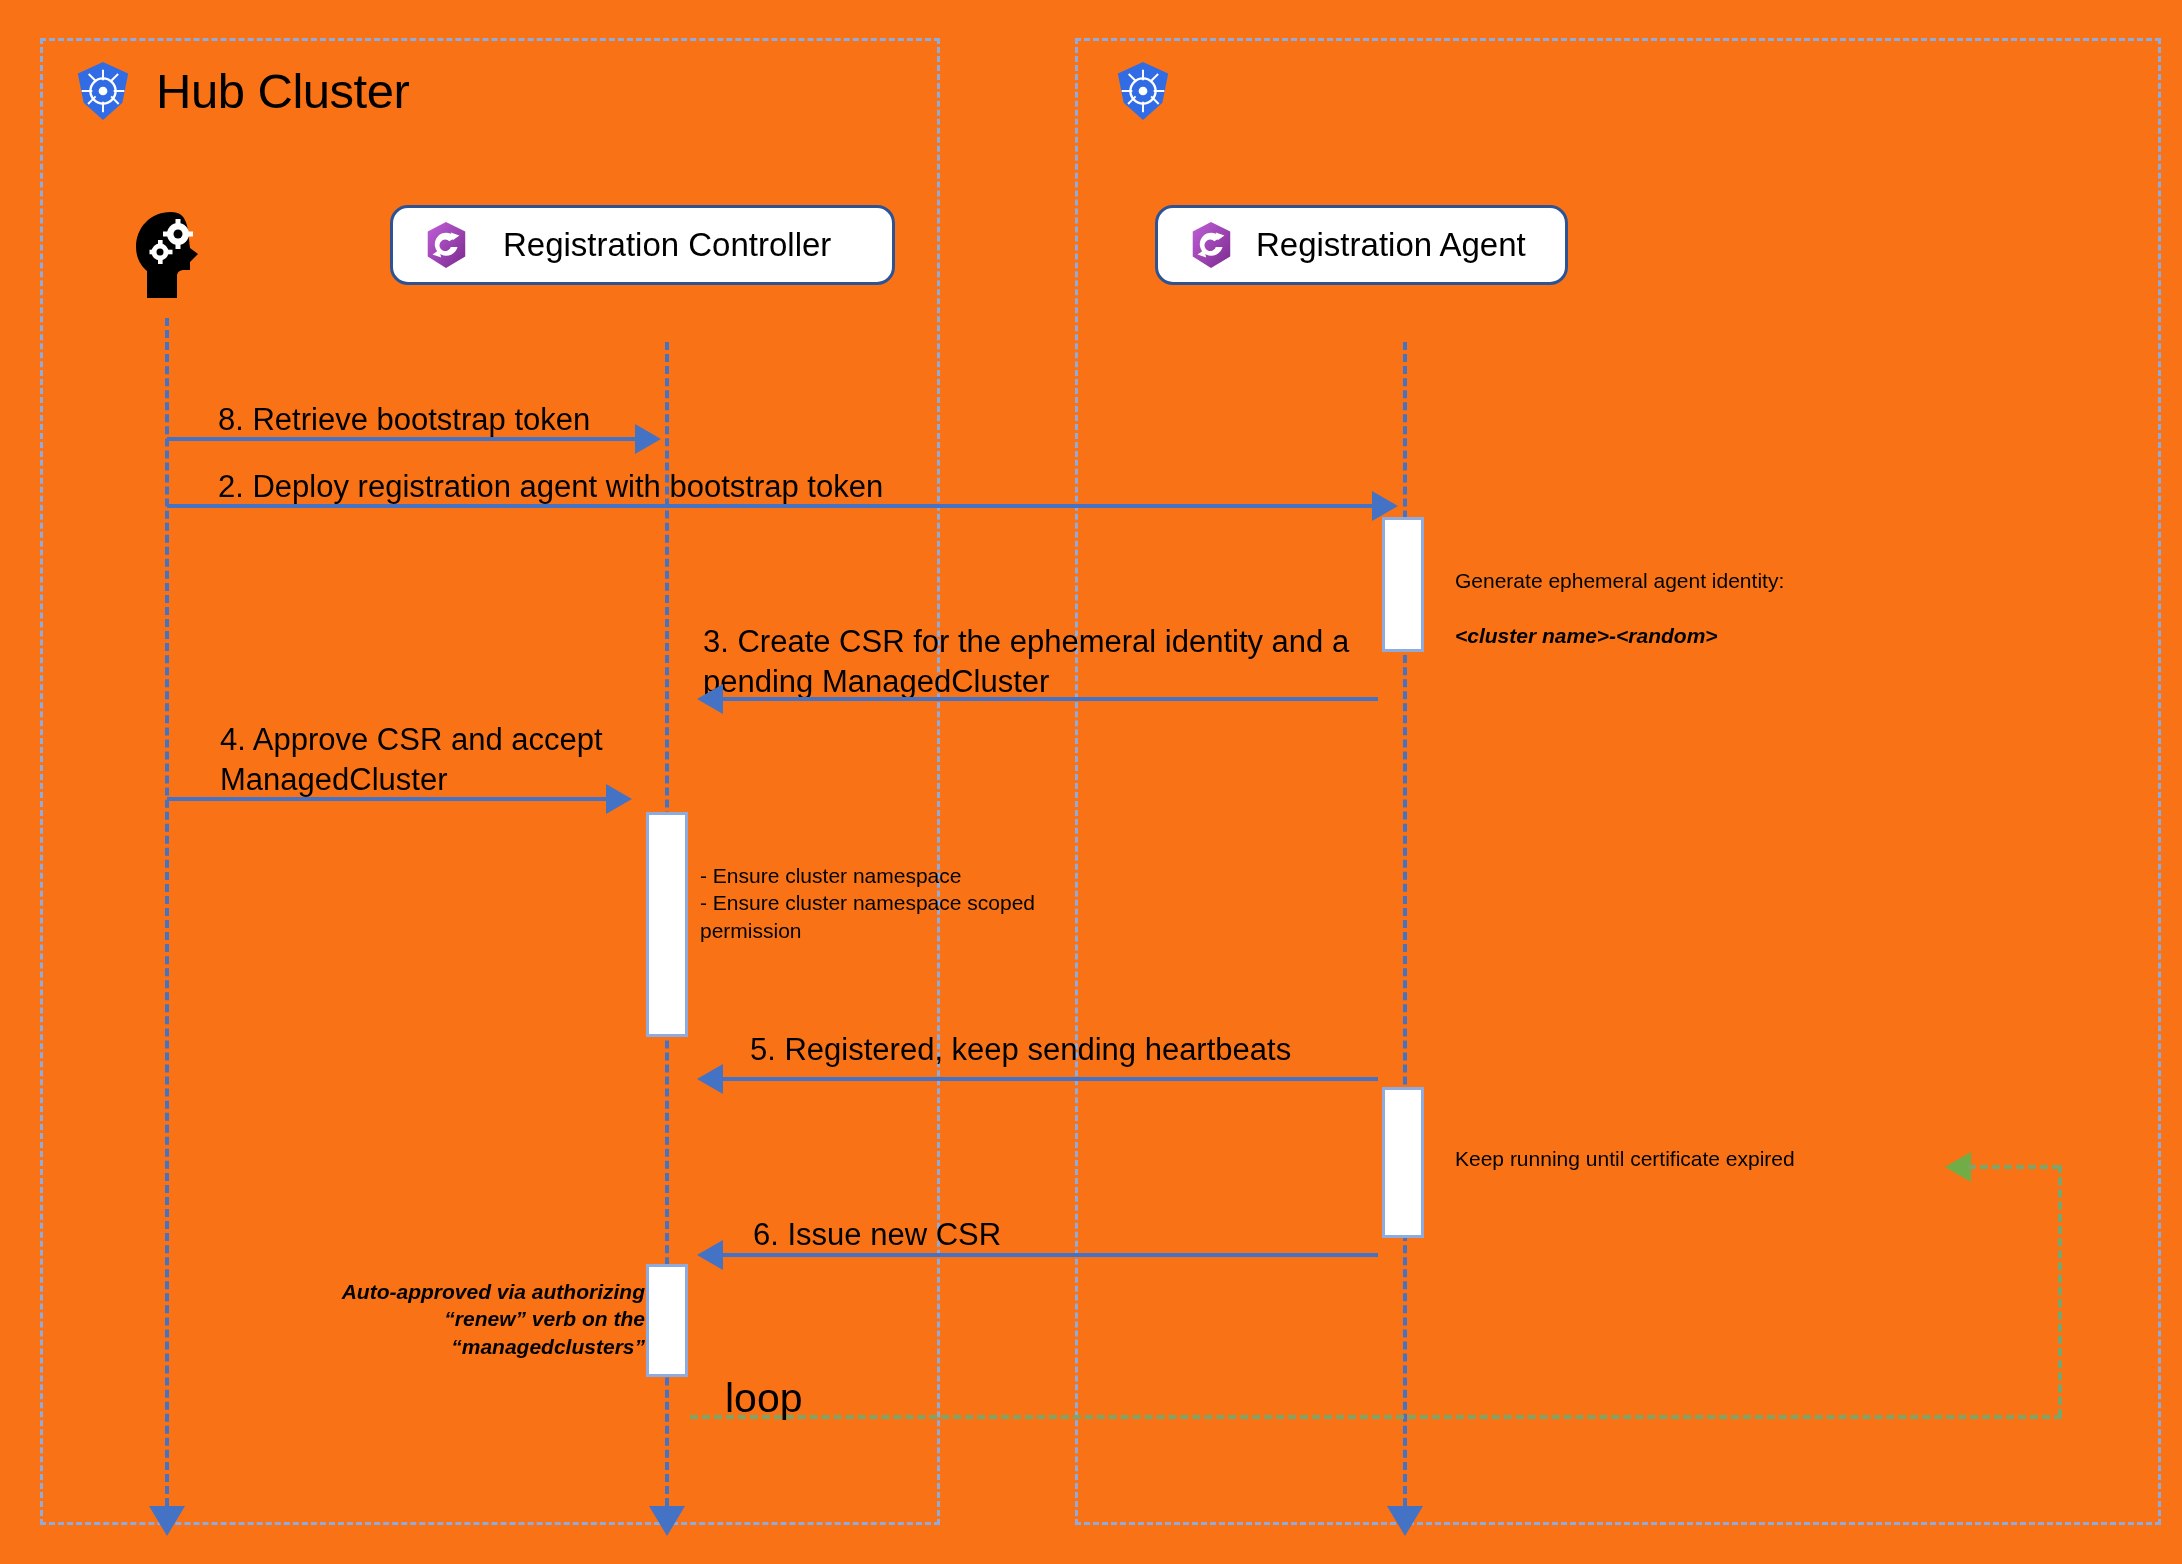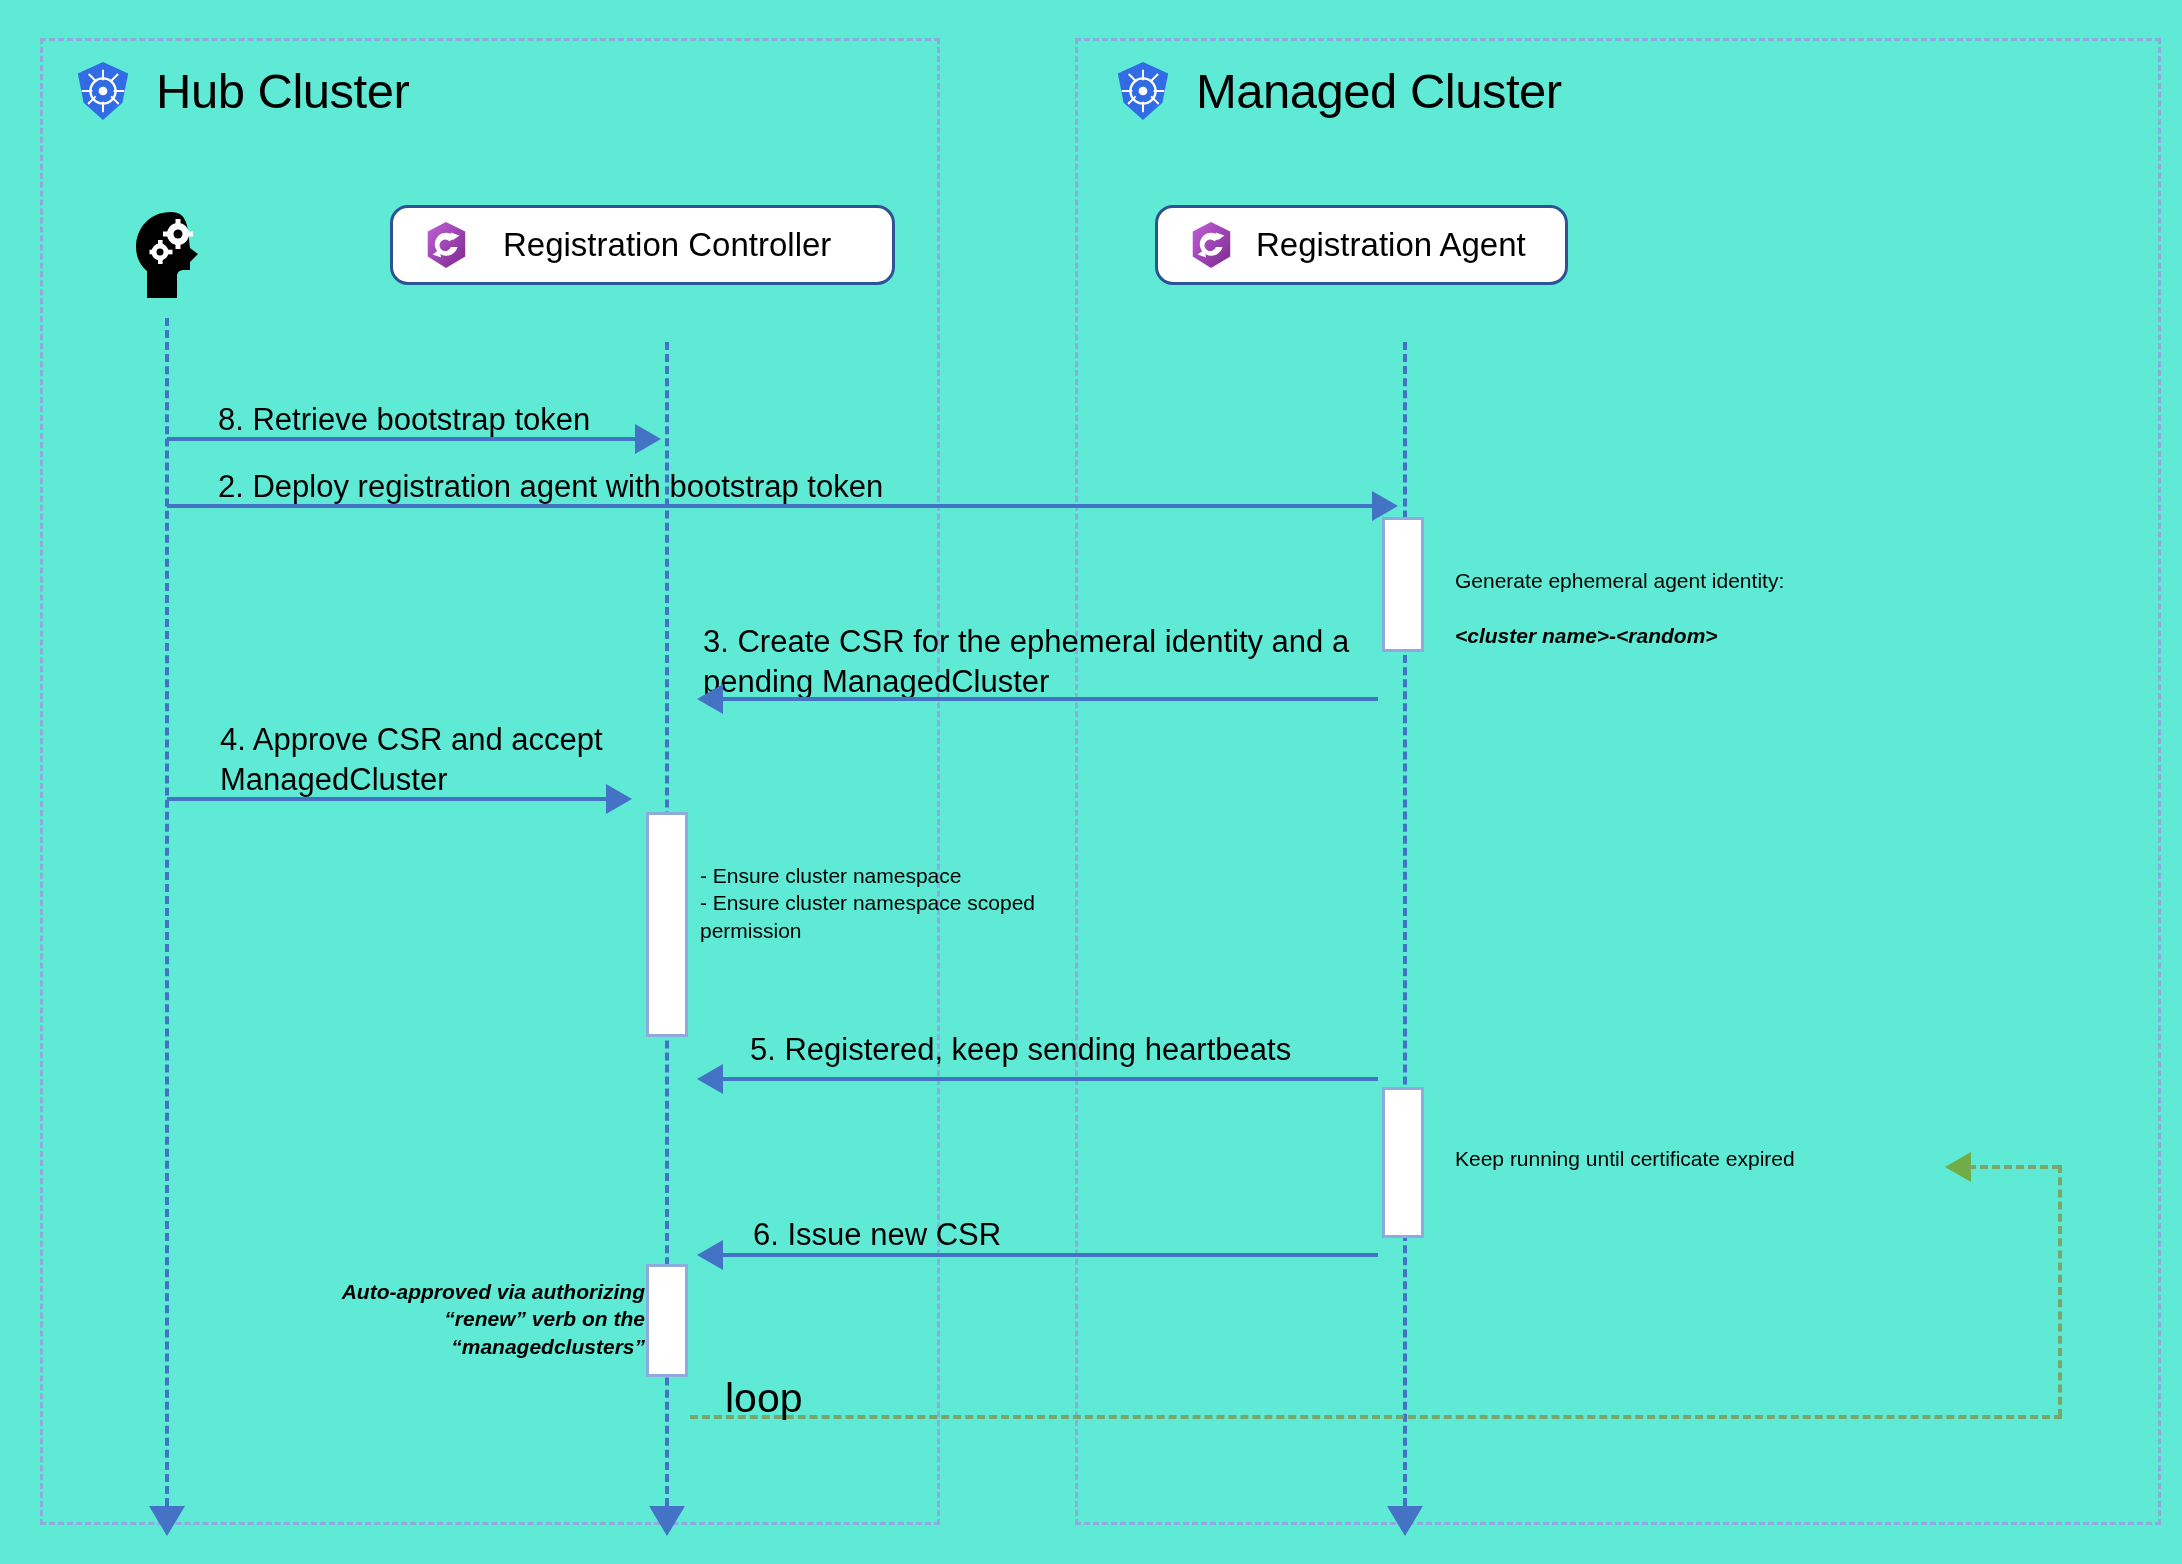--- a/index.html
+++ b/index.html
@@ -8,21 +8,21 @@
     background: #ffffff;
   }
   body {
     font-family: "Liberation Sans", sans-serif;
     color: #000000;
   }
   #canvas {
     position: relative;
     width: 2182px;
     height: 1564px;
-    background: #5eead4;
+    background: #f97316;
     overflow: hidden;
   }
 
   
   .cluster-box {
     position: absolute;
     border: 3px dashed #8faadc;
     box-sizing: border-box;
     background: transparent;
   }
@@ -195,21 +195,20 @@
         <path d="M31 43 h2 v11 h-2 z"></path>
         <path d="M10 31 h11 v2 h-11 z"></path>
         <path d="M43 31 h11 v2 h-11 z"></path>
         <path d="M16.5 15.1 l1.4-1.4 7.8 7.8 -1.4 1.4 z"></path>
         <path d="M39.7 38.3 l1.4-1.4 7.8 7.8 -1.4 1.4 z"></path>
         <path d="M46.9 13.7 l1.4 1.4 -7.8 7.8 -1.4-1.4 z"></path>
         <path d="M23.7 36.9 l1.4 1.4 -7.8 7.8 -1.4-1.4 z"></path>
         <circle cx="32" cy="32" r="13" fill="none" stroke="#ffffff" stroke-width="2.4"></circle>
       </g>
     </svg>
-    <span class="cluster-title-text">Managed Cluster</span>
   </div>
 
   <svg class="icon-actor" style="left:130px; top:210px; width:82px; height:90px;" viewBox="0 0 82 90">
     <path d="M41 2 C20 2 6 18 6 37 C6 48 11 56 17 61 L17 88 L47 88 L47 66 C47 62 50 60 54 60 L60 60 L60 52 L68 44 L60 38 C58 18 58 2 41 2 Z" fill="#000000"></path>
     <g fill="#ffffff">
       <circle cx="48" cy="24" r="11"></circle>
       <circle cx="30" cy="42" r="8.5"></circle>
     </g>
     <g fill="#000000">
       <circle cx="48" cy="24" r="4.5"></circle>

